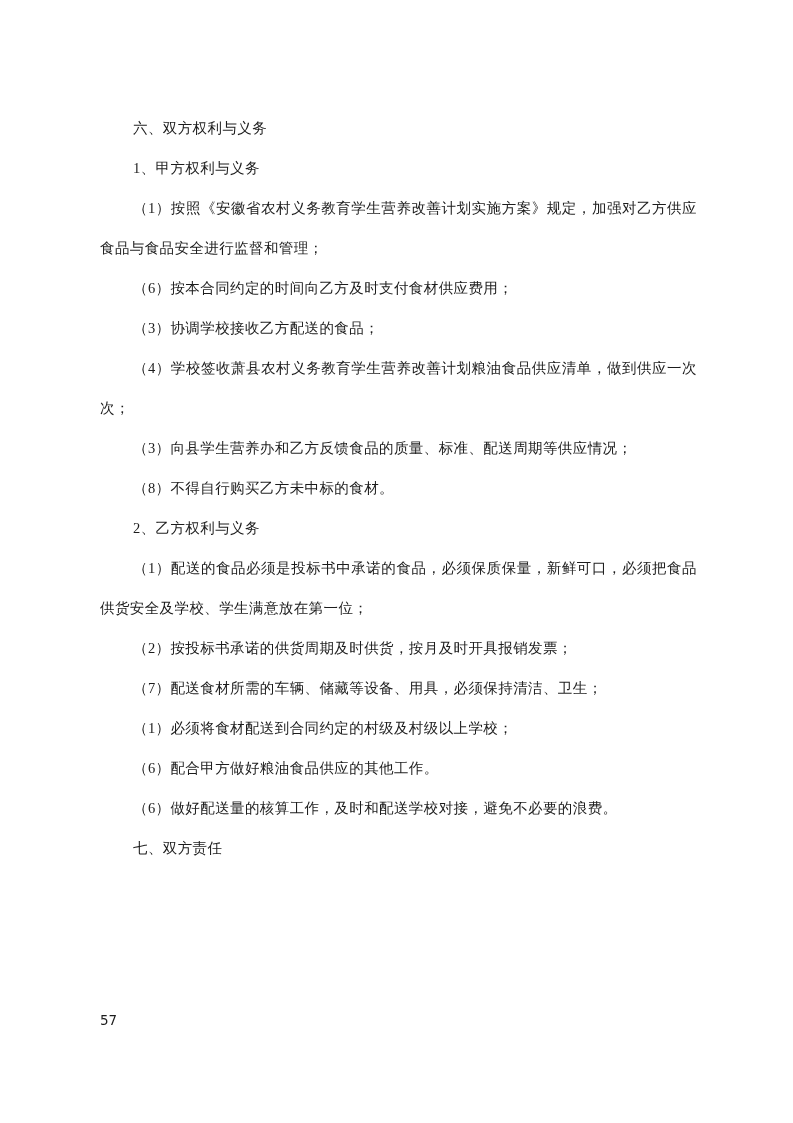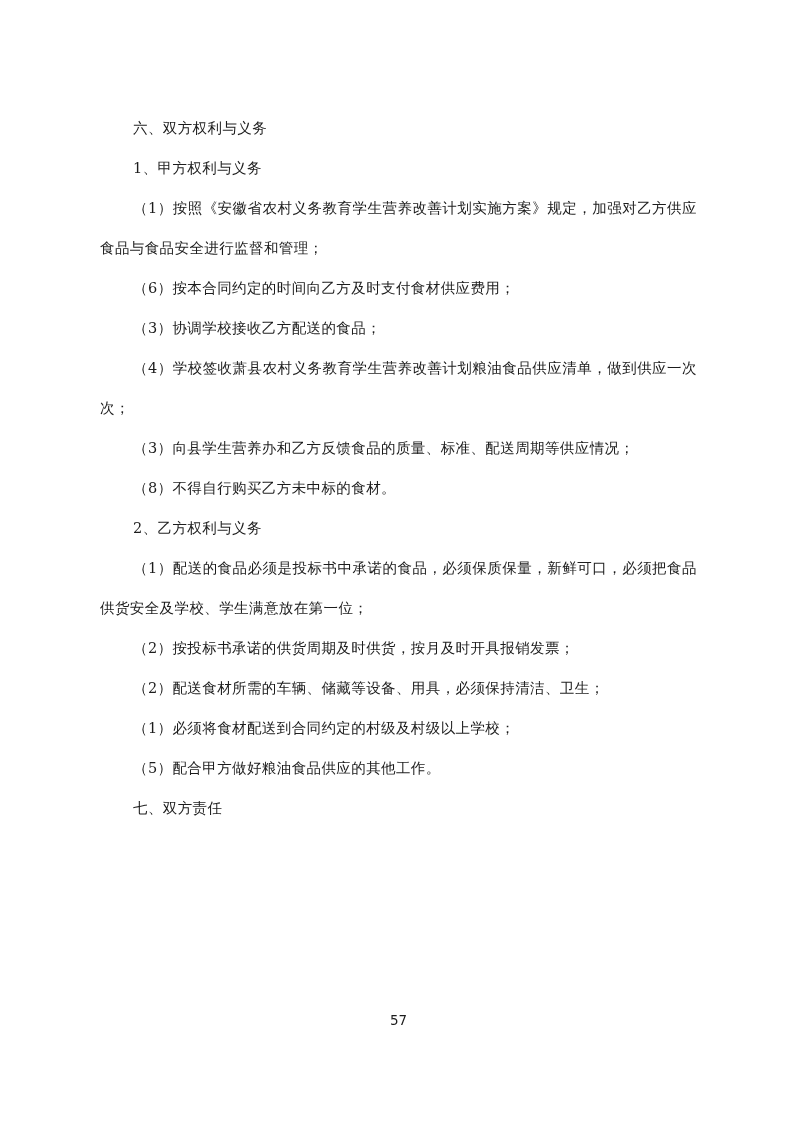--- a/index.html
+++ b/index.html
@@ -24,35 +24,36 @@
   }
   .line {
     height: 40px;
     line-height: 40px;
     font-size: 14.5px;
     letter-spacing: 0.4px;
     white-space: nowrap;
   }
   .line.indent {
     padding-left: 33px;
+    font-family: Liberation Serif, serif;
   }
   .line.stretch {
     white-space: normal;
     text-align: justify;
     text-align-last: justify;
     overflow: hidden;
   }
   .pageno {
     position: absolute;
     left: 100px;
     width: 597px;
     top: 1000px;
     height: 40px;
     line-height: 40px;
-    text-align: center;
+    text-align: left;
     font-family: "DejaVu Sans", "Liberation Sans", sans-serif;
     font-size: 13.5px;
     color: #1c1c1c;
   }
 </style>
 </head>
 <body>
 
 <div class="page">
   <div class="doc">
@@ -63,20 +64,21 @@
     <div class="line indent">（6）按本合同约定的时间向乙方及时支付食材供应费用；</div>
     <div class="line indent">（3）协调学校接收乙方配送的食品；</div>
     <div class="line indent stretch">（4）学校签收萧县农村义务教育学生营养改善计划粮油食品供应清单，做到供应一次签收一</div>
     <div class="line">次；</div>
     <div class="line indent">（3）向县学生营养办和乙方反馈食品的质量、标准、配送周期等供应情况；</div>
     <div class="line indent">（8）不得自行购买乙方未中标的食材。</div>
     <div class="line indent">2、乙方权利与义务</div>
     <div class="line indent stretch">（1）配送的食品必须是投标书中承诺的食品，必须保质保量，新鲜可口，必须把食品安全和</div>
     <div class="line">供货安全及学校、学生满意放在第一位；</div>
     <div class="line indent">（2）按投标书承诺的供货周期及时供货，按月及时开具报销发票；</div>
-    <div class="line indent">（2）配送食材所需的车辆、储藏等设备、用具，必须保持清洁、卫生；</div>
+    <div class="line indent">（7）配送食材所需的车辆、储藏等设备、用具，必须保持清洁、卫生；</div>
     <div class="line indent">（1）必须将食材配送到合同约定的村级及村级以上学校；</div>
-    <div class="line indent">（5）配合甲方做好粮油食品供应的其他工作。</div>
+    <div class="line indent">（6）配合甲方做好粮油食品供应的其他工作。</div>
+    <div class="line indent">（6）做好配送量的核算工作，及时和配送学校对接，避免不必要的浪费。</div>
     <div class="line indent">七、双方责任</div>
   </div>
 
   <div class="pageno">57</div>
 </div>
 
 </body></html>

